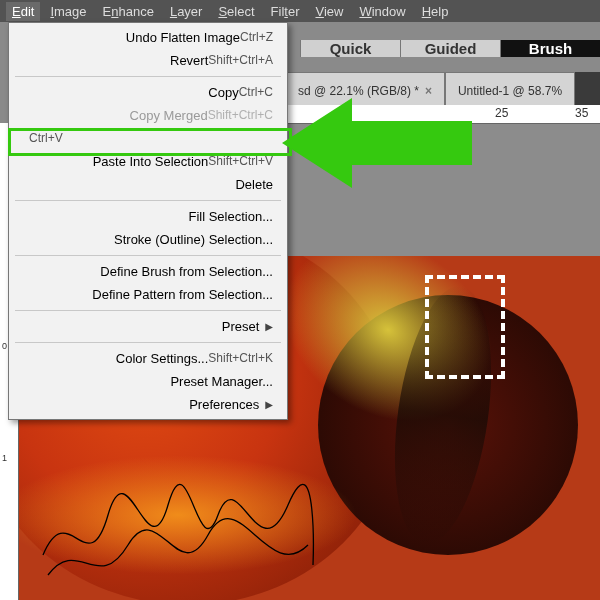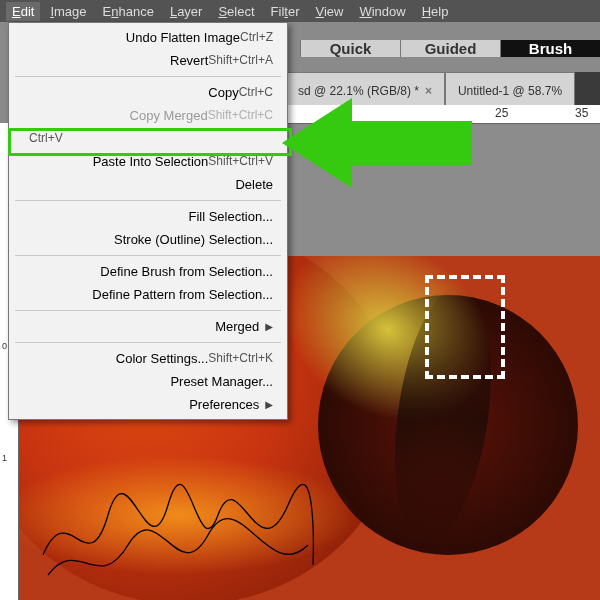--- a/index.html
+++ b/index.html
@@ -144,21 +144,21 @@
     </div>
   <hr>
   <div class="row">
       <span class="lbl">Define Brush from Selection...</span>
     </div>
   <div class="row">
       <span class="lbl">Define Pattern from Selection...</span>
     </div>
   <hr>
   <div class="row">
-      <span class="lbl">Merged</span>
+      <span class="lbl">Preset</span>
       <span class="arrow">▶</span>
     </div>
   <hr>
   <div class="row">
       <span class="lbl">Color Settings...</span>
       <span class="sc">Shift+Ctrl+K</span>
     </div>
   <div class="row">
       <span class="lbl">Preset Manager...</span>
     </div>

